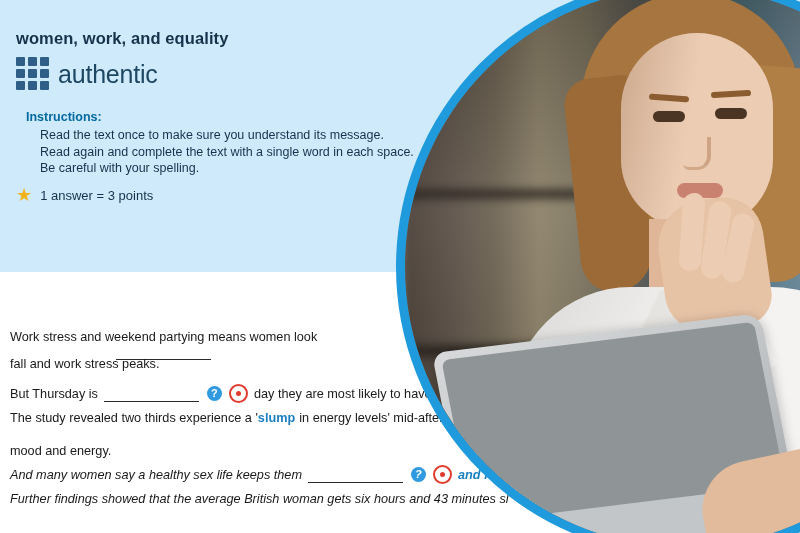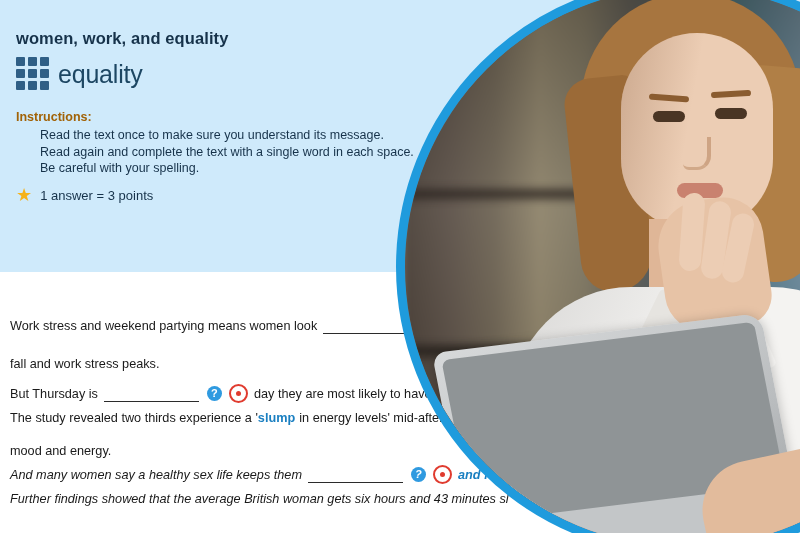--- a/index.html
+++ b/index.html
@@ -68,25 +68,25 @@
   }
   .brand-name {
     font-size: 25px;
     color: #1d4763;
     font-weight: 500;
     letter-spacing: -0.2px;
   }
 
   .instructions-title {
     position: absolute;
-    left: 16px;
+    left: 26px;
     top: 110px;
     font-size: 12.5px;
     font-weight: bold;
-    color: #a16207;
+    color: #0369a1;
   }
   .instructions-body {
     position: absolute;
     left: 16px;
     top: 127px;
     font-size: 12.5px;
     line-height: 16.5px;
     color: #16324a;
     margin-left: 24px;
   }
@@ -129,21 +129,21 @@
 
   .text-line {
     position: absolute;
     left: 10px;
     font-size: 12.7px;
     color: #1a1a1a;
     white-space: nowrap;
     display: flex;
     align-items: center;
   }
-  .l1 { top: 46px; }
+  .l1 { top: 58px; flex-direction: column; }
   .l2 { top: 85px; }
   .l3 { top: 112px; text-align: center; }
   .l4 { top: 139px; }
   .l5 { top: 166px; margin-top: 6px; }
   .l6 { top: 193px; font-style: italic; }
   .l7 { top: 220px; font-style: italic; }
 
   .blank {
     display: inline-block;
     width: 95px;
@@ -490,21 +490,21 @@
         <i></i>
           <i></i>
           <i></i>
           <i></i>
           <i></i>
           <i></i>
           <i></i>
           <i></i>
           <i></i>
       </span>
-      <span class="brand-name">equality</span>
+      <span class="brand-name">authentic</span>
     </div>
 
     <div class="instructions-title">Instructions:</div>
     <div class="instructions-body" style="white-space:pre-line;">Read the text once to make sure you understand its message.
 Read again and complete the text with a single word in each space.
 Be careful with your spelling.</div>
 
     <div class="points-row">
       <span class="star-icon">★</span>
       <span class="points-text">1 answer = 3 points</span>

